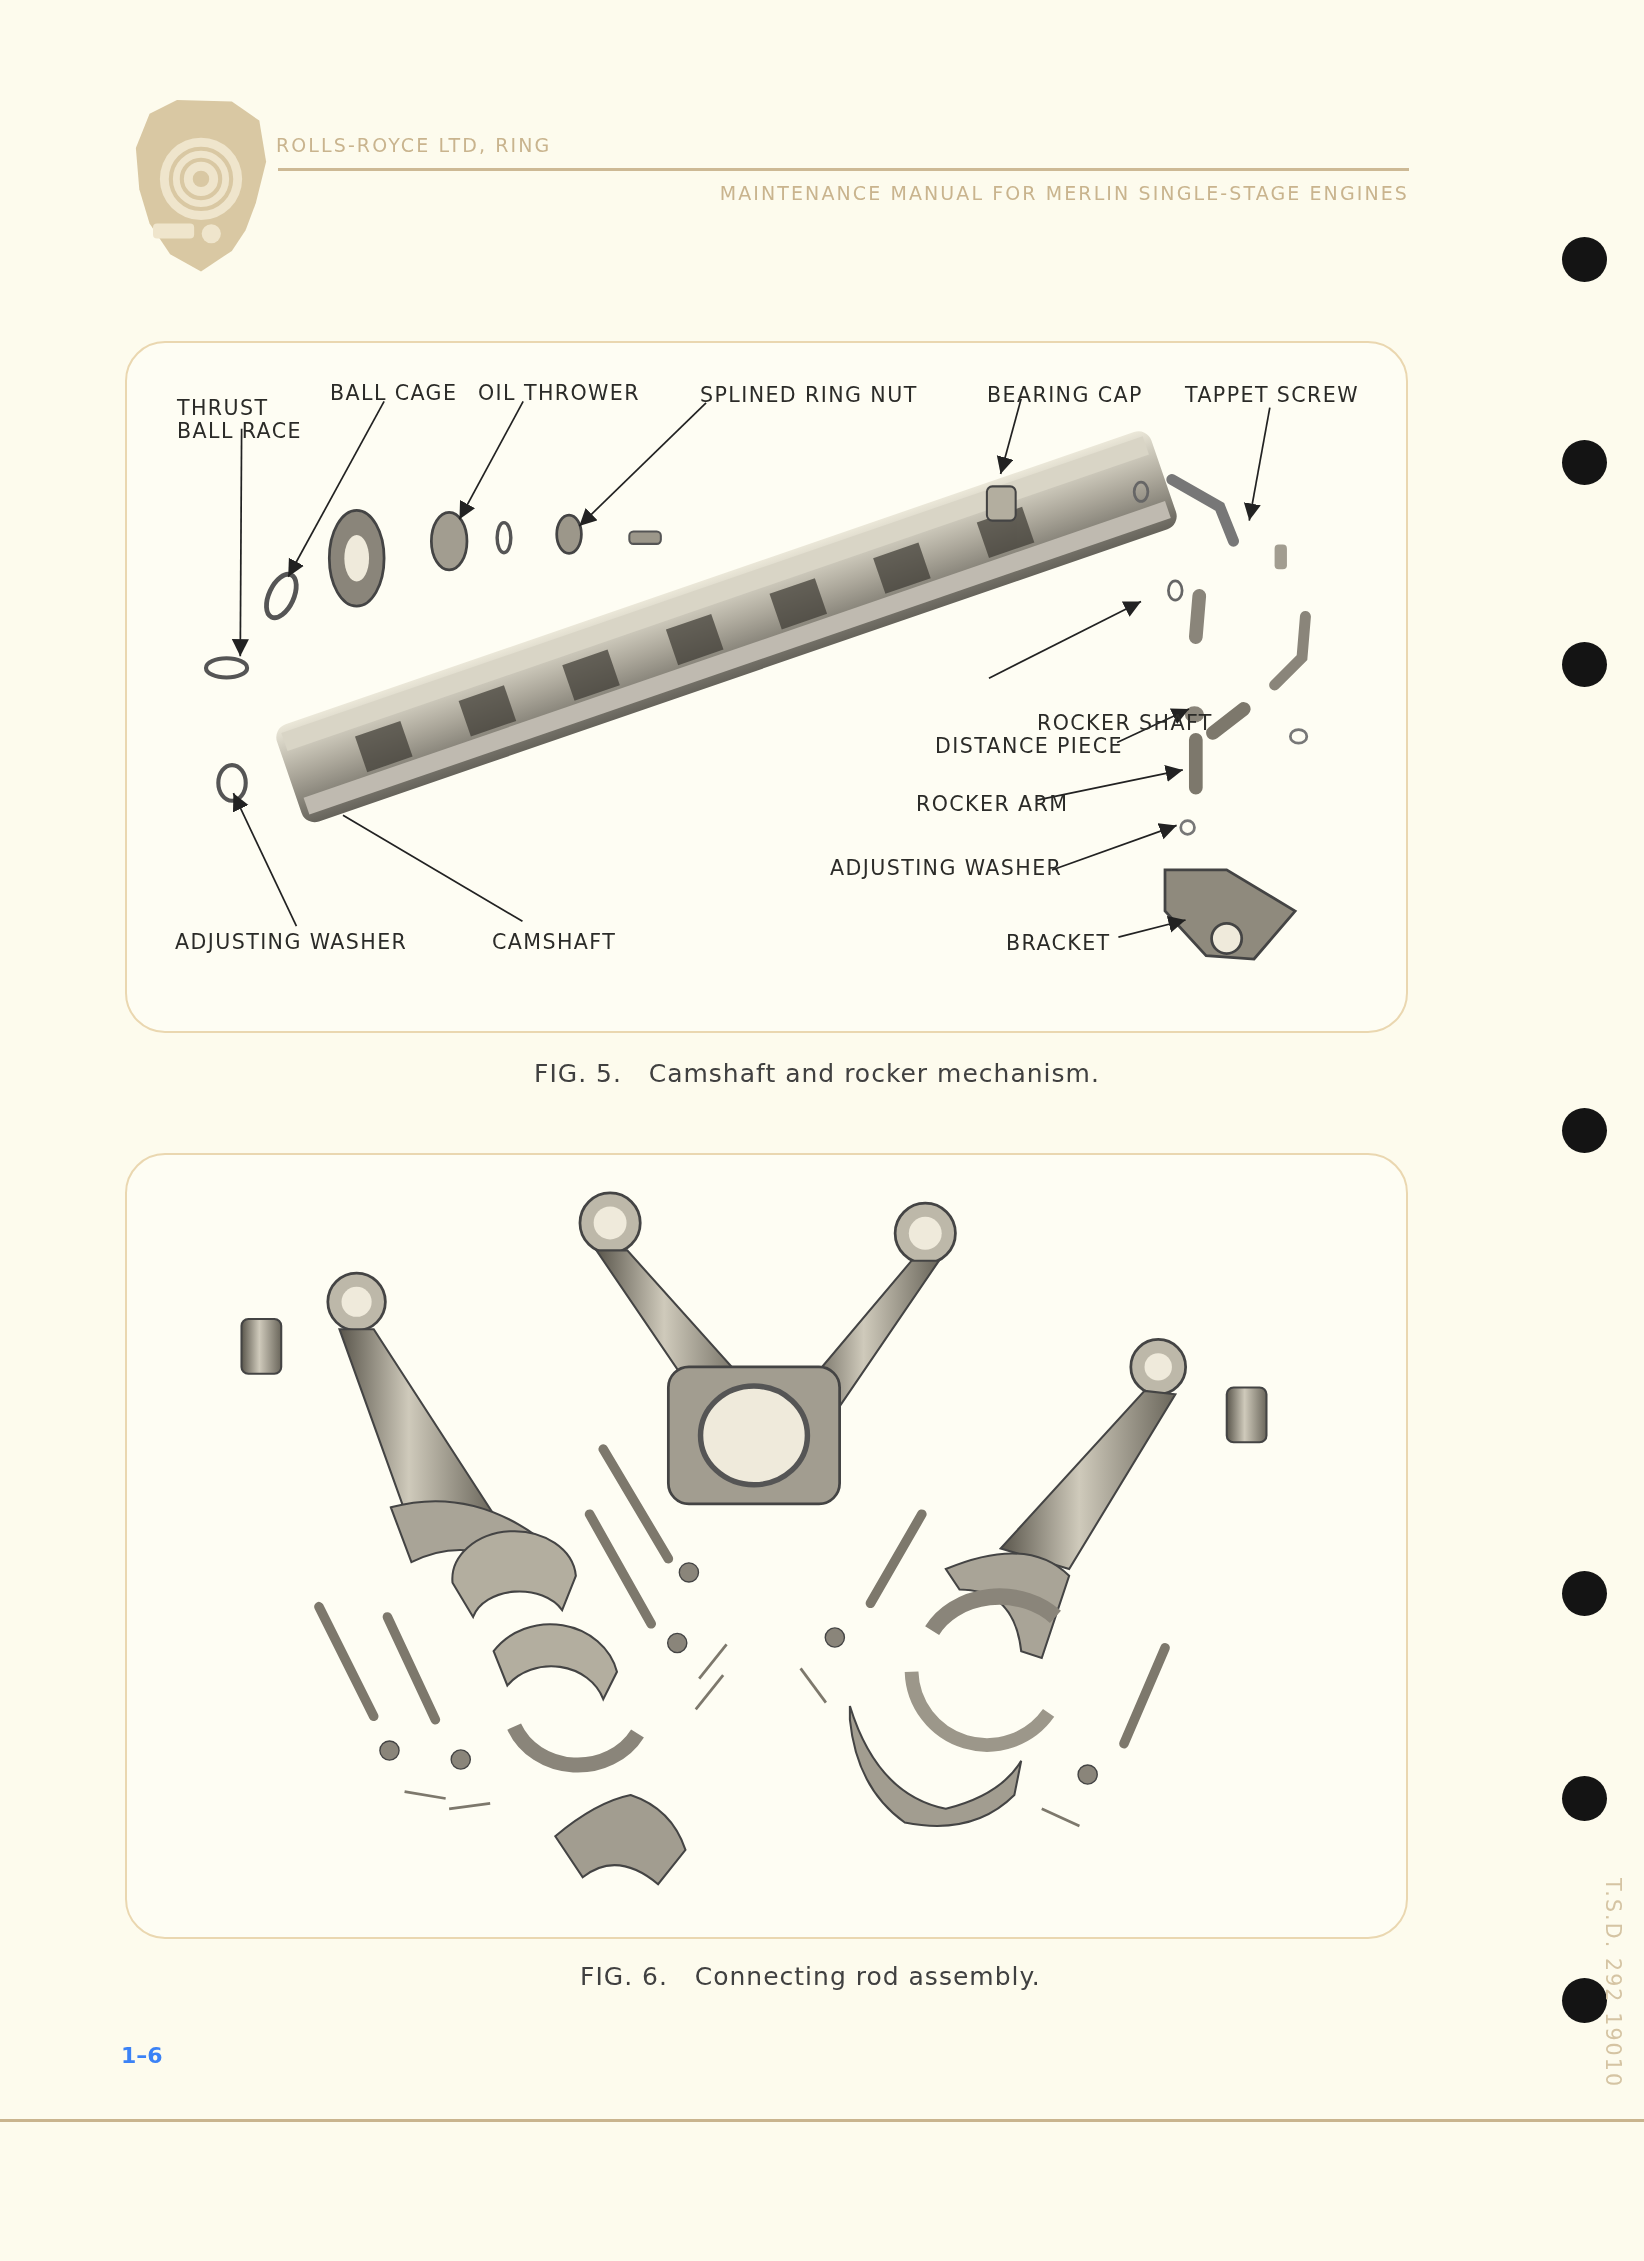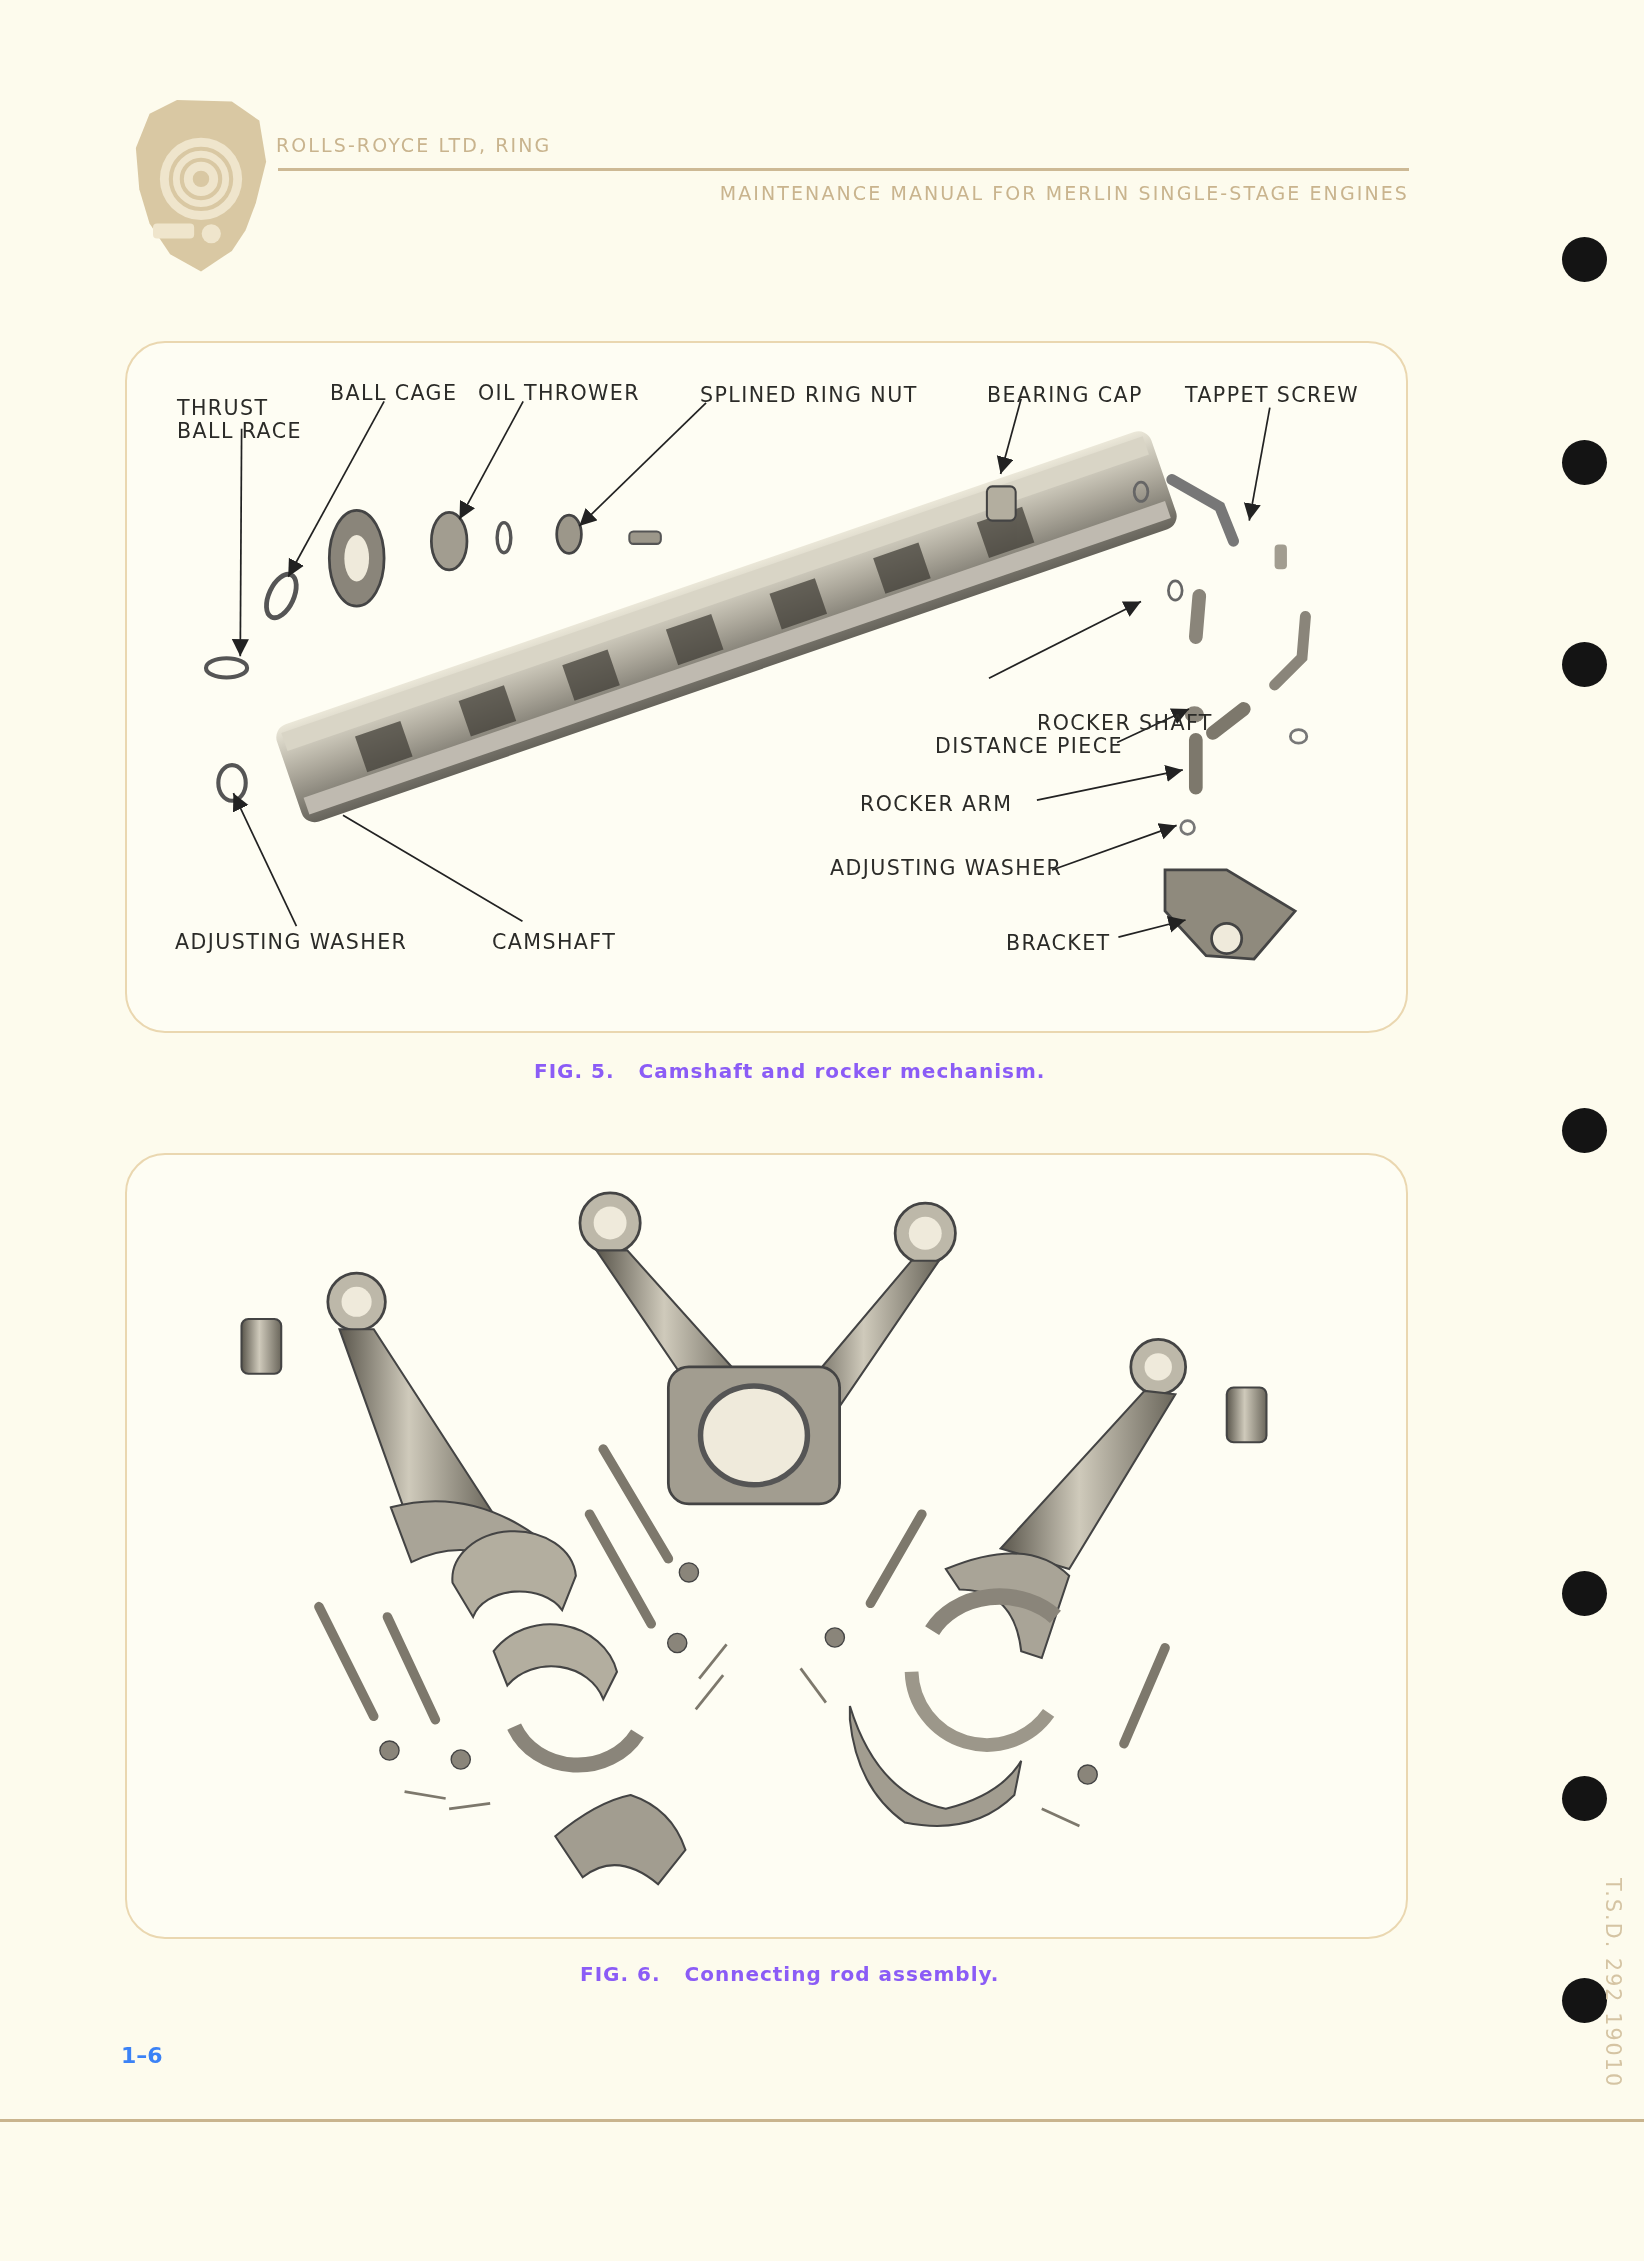--- a/index.html
+++ b/index.html
@@ -3,21 +3,21 @@
 <meta charset="utf-8">
 <style>
   html, body { margin:0; padding:0; }
   body { width:1645px; height:2261px; background:#fdfbed; position:relative; overflow:hidden;
          font-family:"DejaVu Sans", sans-serif; color:#2a2a26; }
   .abs { position:absolute; }
   .hdr-txt { color:#c9b48e; letter-spacing:2.1px; font-size:19px; white-space:nowrap; }
   .rule { background:#cdb995; height:2.7px; }
   .frame { position:absolute; border:2.7px solid #ead7b0; border-radius:40px; background:#fefdf3; box-sizing:border-box; }
   .lbl { position:absolute; font-size:20.6px; letter-spacing:1.4px; color:#2b2b28; white-space:nowrap; line-height:23px; }
-  .cap { position:absolute; font-weight:bold; font-size:20px; letter-spacing:1px; color:#8b5cf6; white-space:nowrap; }
+  .cap { position:absolute; font-weight:normal; font-size:25px; letter-spacing:1px; color:#404040; white-space:nowrap; }
   .hole { position:absolute; width:45px; height:45px; border-radius:50%; background:#141414; }
   .vtext { position:absolute; color:#d5c4a3; font-size:20.6px; letter-spacing:2.1px; transform:rotate(90deg); transform-origin:left top; white-space:nowrap; }
   svg { position:absolute; left:0; top:0; }
 </style>
 </head>
 <body>
 
 <div class="abs" style="left:129px;top:93px;width:144px;height:180px;">
   <svg width="144" height="180" viewBox="0 0 210 262">
     <path d="M30 30 L70 10 L150 12 L190 40 L200 100 L185 160 L170 200 L150 230 L105 260 L60 235 L30 190 L15 140 L10 80 Z" fill="#d9c8a3"></path>
@@ -113,21 +113,21 @@
   <div>THRUST</div>
   <div>BALL RACE</div>
 </div>
 <div class="lbl" style="left:330px;top:382px;">BALL CAGE</div>
 <div class="lbl" style="left:478px;top:382px;">OIL THROWER</div>
 <div class="lbl" style="left:700px;top:384px;">SPLINED RING NUT</div>
 <div class="lbl" style="left:987px;top:384px;">BEARING CAP</div>
 <div class="lbl" style="left:1185px;top:384px;">TAPPET SCREW</div>
 <div class="lbl" style="left:1037px;top:680px;margin-top:32px;">ROCKER SHAFT</div>
 <div class="lbl" style="left:935px;top:735px;">DISTANCE PIECE</div>
-<div class="lbl" style="left:860px;top:793px;">ROCKER ARM</div>
+<div class="lbl" style="left:916px;top:793px;">ROCKER ARM</div>
 <div class="lbl" style="left:830px;top:857px;">ADJUSTING WASHER</div>
 <div class="lbl" style="left:1006px;top:932px;text-align:center;">BRACKET</div>
 <div class="lbl" style="left:175px;top:931px;">ADJUSTING WASHER</div>
 <div class="lbl" style="left:492px;top:931px;">CAMSHAFT</div>
 
 <div class="cap" style="left:534px;top:1059px;">
   <span>FIG. 5.</span>&nbsp;&nbsp;
   <span>Camshaft and rocker mechanism.</span>
 </div>
 

